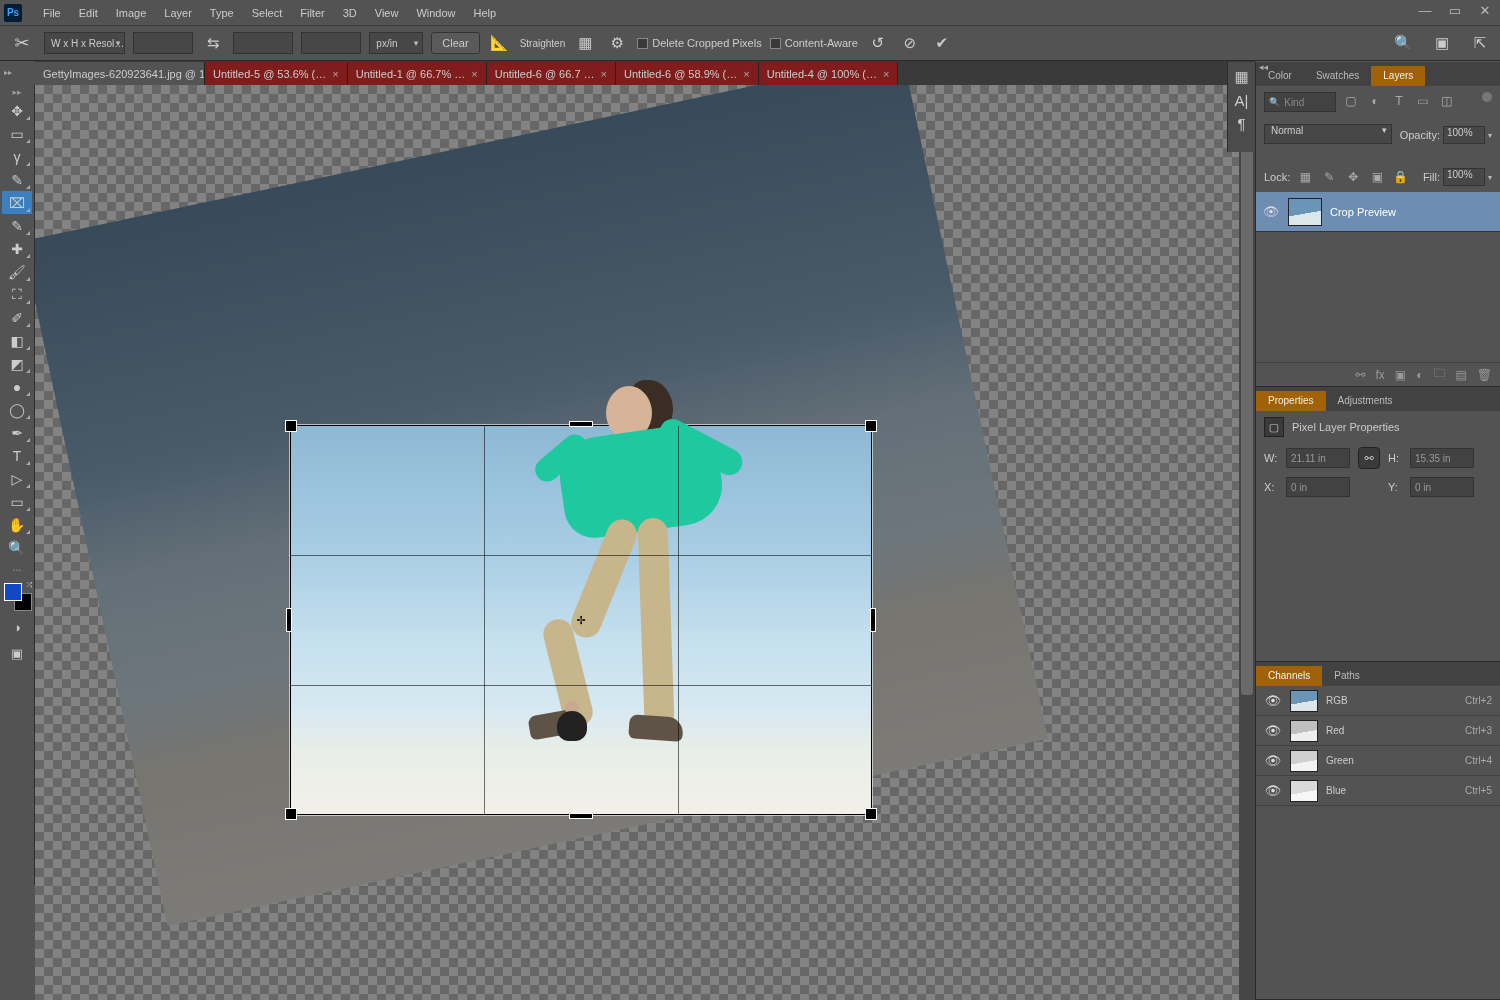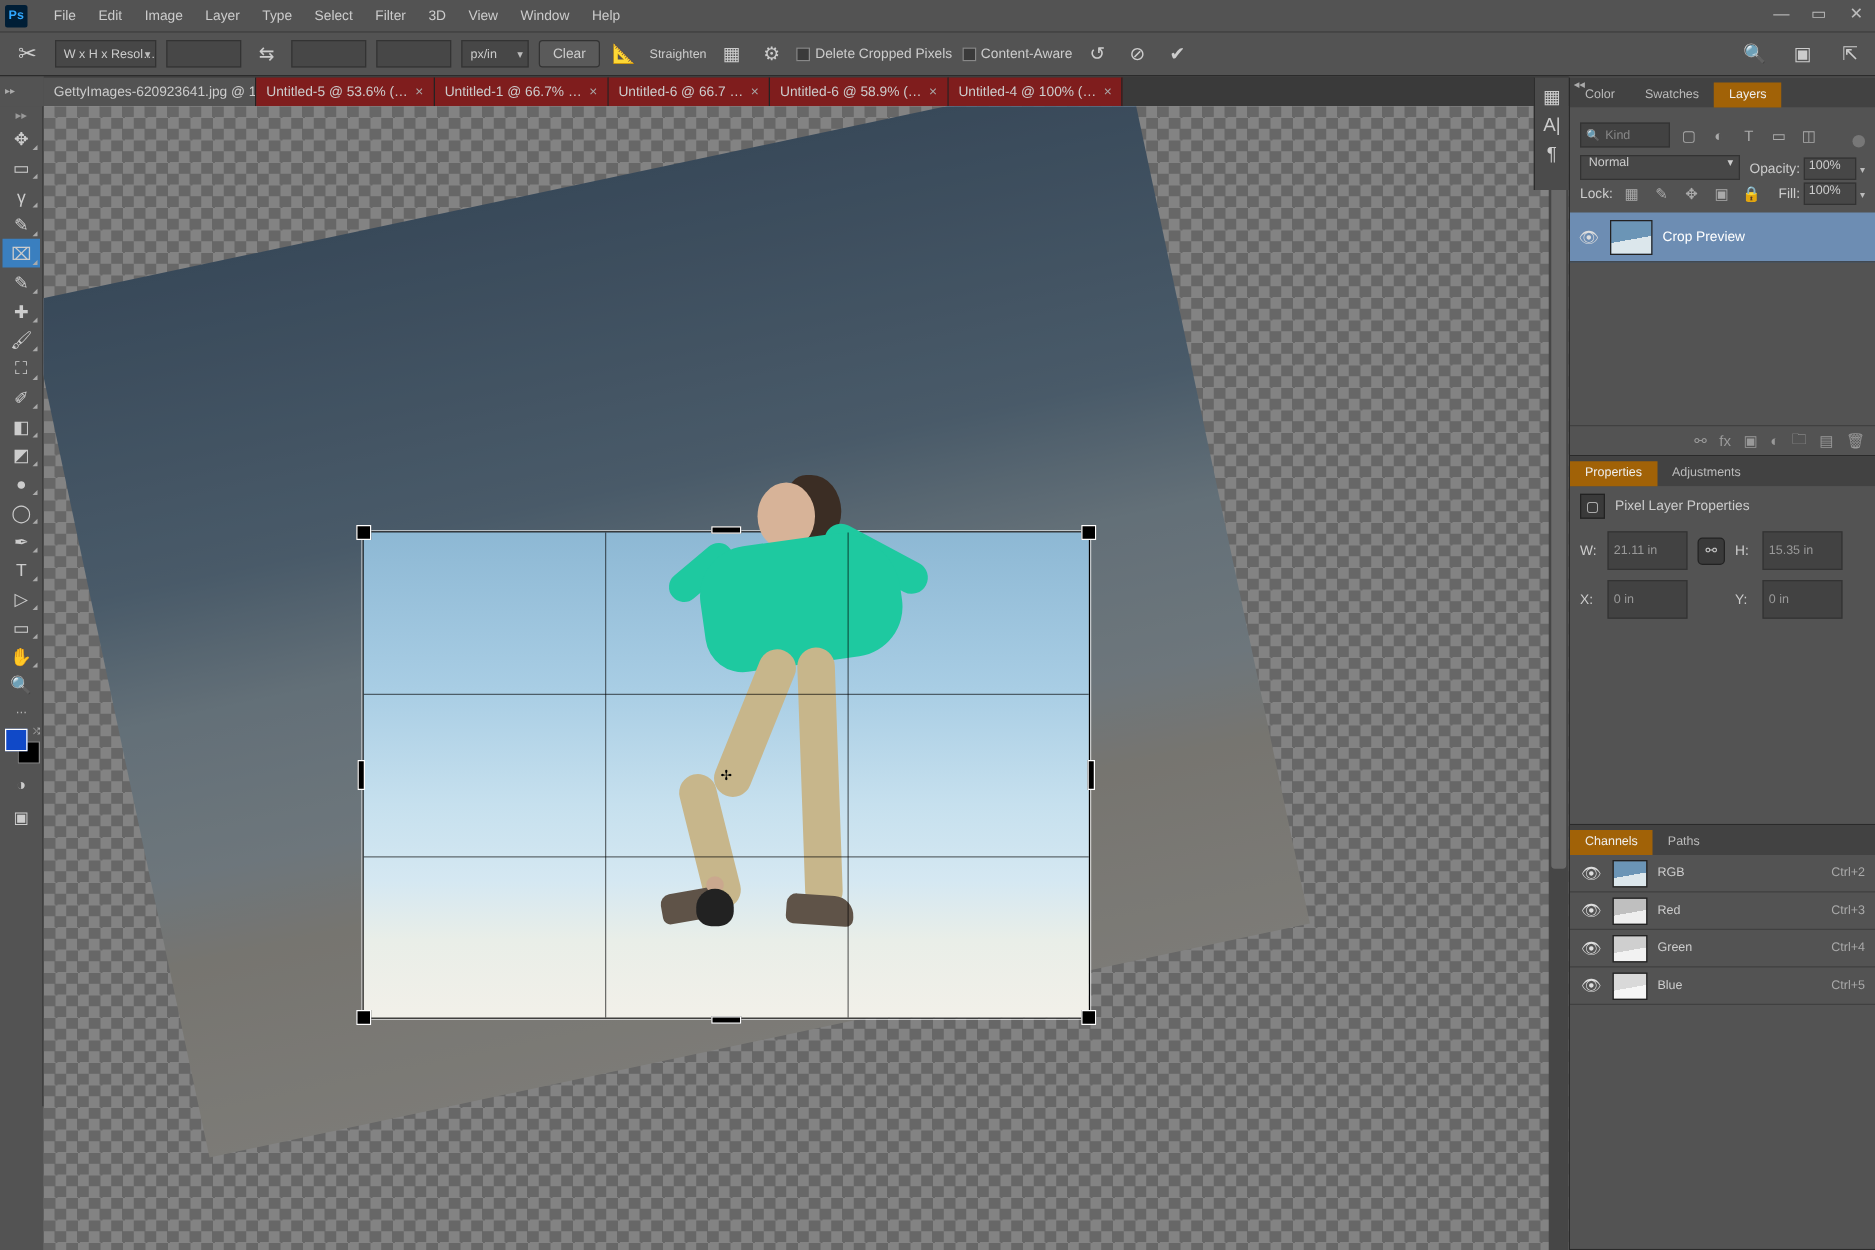--- a/index.html
+++ b/index.html
@@ -69,41 +69,41 @@
 
 .dock{position:absolute;right:245px;top:62px;width:28px;background:#4b4b4b;border-left:1px solid #2d2d2d;height:90px;display:flex;flex-direction:column;align-items:center;gap:6px;padding-top:6px}
 .dock .d{font-size:15px;color:#ccc;cursor:pointer}
 
 .rightcol{position:absolute;right:0;top:62px;width:245px;bottom:0;background:#535353;border-left:1px solid #2a2a2a;display:flex;flex-direction:column}
 .panel{border-bottom:1px solid #2a2a2a}
 .tabs{display:flex;height:24px;background:#424242;align-items:flex-end}
 .tab{padding:4px 12px 5px;font-size:10px;color:#bbb;cursor:pointer}
 .tab.active{background:#a16207;color:#eee}
 .panel-body{background:#535353;padding:6px 8px}
-.layer-filter{display:flex;align-items:flex-end;gap:6px;height:26px}
+.layer-filter{display:flex;align-items:flex-start;gap:6px;height:26px}
 .lf-input{background:#424242;border:1px solid #333;height:20px;flex:0 0 72px;display:flex;align-items:center;padding:0 4px;font-size:10px;gap:4px;color:#888}
 .lf-input::before{content:"🔍";font-size:9px}
 .lf-icon{width:18px;height:18px;display:flex;align-items:center;justify-content:center;color:#aaa;cursor:pointer;font-size:12px}
 .lf-switch{width:10px;height:10px;border-radius:50%;background:#777;margin-left:auto}
 .blend-row{display:flex;align-items:flex-end;gap:8px;margin-top:6px}
 .blend-sel{background:#474747;border:1px solid #333;height:20px;padding:0 16px 0 6px;font-size:10px;position:relative;flex:1}
 .blend-sel::after{content:"▾";position:absolute;right:4px;font-size:9px}
 .pct-input{background:#474747;border:1px solid #333;width:42px;height:18px;font-size:10px;padding:0 3px;color:#ccc;text-align:left}
 .pct-wrap{display:flex;align-items:center;gap:3px;font-size:10px;color:#bbb}
 .pct-dd{color:#bbb;font-size:8px}
-.lock-row{display:flex;align-items:center;gap:6px;margin-top:2px;font-size:10px;color:#bbb}
+.lock-row{display:flex;align-items:center;gap:6px;margin-top:24px;font-size:10px;color:#bbb}
 .layer-list{background:#535353;min-height:170px}
 .layer-row{display:flex;align-items:center;height:40px;background:#6d8db3;border-bottom:1px solid #333;padding:0 6px;gap:8px}
 .eye{width:18px;text-align:center;font-size:13px;color:#ddd;cursor:pointer}
 .thumb{width:34px;height:28px;background:linear-gradient(170deg,#6b95b6 0 55%,#dce7ec 55% 100%);border:1px solid #222}
 .layer-name{font-size:11px;color:#fff}
 .panel-footer{height:24px;background:#535353;display:flex;align-items:center;justify-content:flex-end;gap:10px;padding:0 8px;border-top:1px solid #404040}
 .panel-footer span{color:#999;font-size:12px;cursor:pointer}
 .prop-row{display:flex;align-items:center;gap:8px;margin:8px 0;color:#888;font-size:10px}
-.prop-input{background:#424242;border:1px solid #333;width:64px;height:31px;font-size:10px;color:#999;padding:0 4px}
+.prop-input{background:#424242;border:1px solid #333;width:64px;height:20px;font-size:10px;color:#999;padding:0 4px}
 .link-btn{width:22px;height:22px;background:#3a3a3a;border:1px solid #222;border-radius:4px;display:flex;align-items:center;justify-content:center;color:#ccc}
 .channels{background:#535353}
 .ch-row{display:flex;align-items:center;height:30px;border-bottom:1px solid #404040;padding:0 8px;gap:8px}
 .ch-thumb{width:28px;height:22px;border:1px solid #222}
 .ch-name{flex:1;font-size:10px}
 .ch-short{font-size:10px;color:#aaa}
 .notch{position:absolute;top:62px;left:0;width:35px;height:23px;background:#535353}
 .notch::before{content:"▸▸";font-size:8px;color:#aaa;position:absolute;left:4px;top:6px}
 .collapse-arrows{position:absolute;top:62px;right:232px;font-size:9px;color:#aaa;z-index:5}
 </style>

